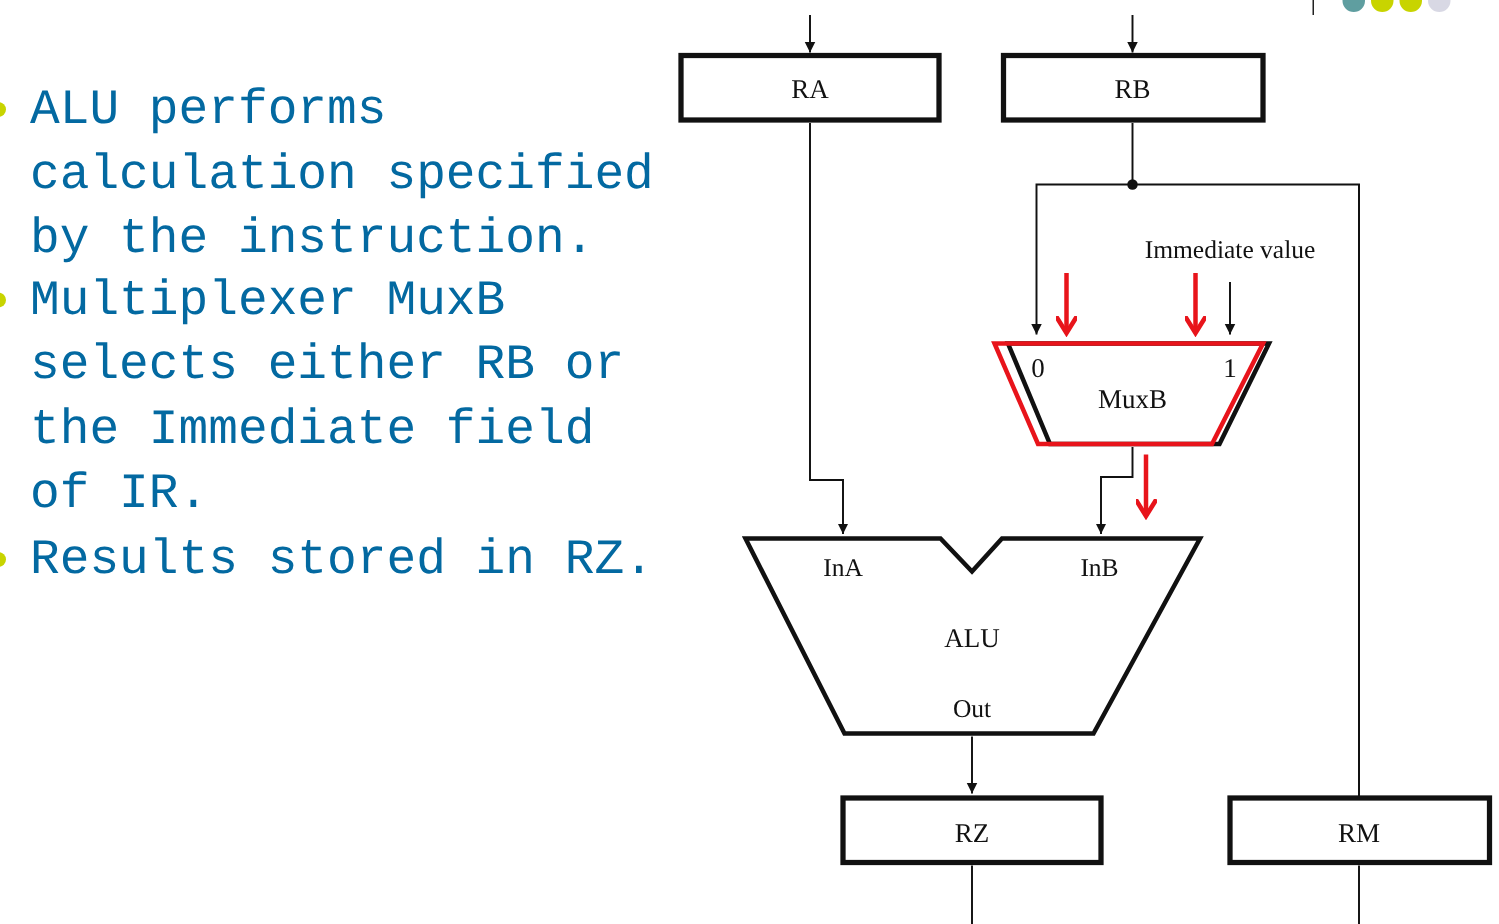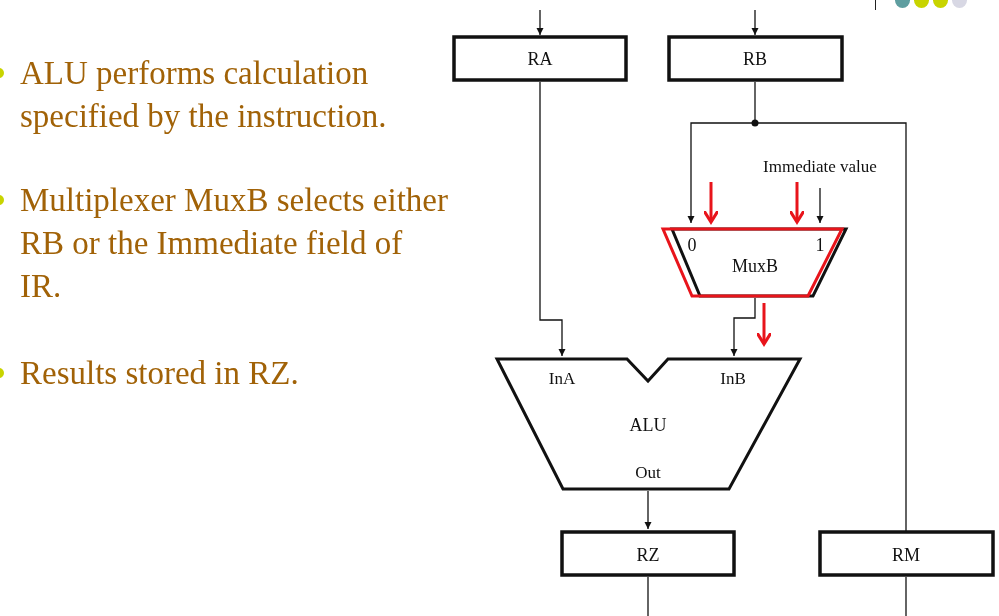--- a/index.html
+++ b/index.html
@@ -1,21 +1,21 @@
 <!DOCTYPE html>
 <html><head>
   <meta charset="utf-8">
   <style>
     html, body { margin: 0; padding: 0; background: #ffffff; }
     body { width: 999px; height: 616px; position: relative; overflow: hidden; }
 
     .bullets { position: absolute; left: 0; top: 0; width: 460px; height: 616px; }
     .bullet-item { position: absolute; left: 20px; width: 430px;
-      font-family: Liberation Serif, serif; font-size: 33px;
-      line-height: 43px; color: #a16207; }
+      font-family: Liberation Mono, monospace; font-size: 33px;
+      line-height: 43px; color: #0369a1; }
     .bullet-dot { position: absolute; left: -26px; top: 16px; width: 10px; height: 10px;
       border-radius: 50%; background: #c8d400; }
 
     .deco { position: absolute; left: 895px; top: 0; width: 104px; height: 14px; }
     .deco-line { position: absolute; left: 875px; top: 0; width: 1px; height: 10px; background: #222; }
     .deco-dot { position: absolute; top: -7px; width: 15px; height: 15px; border-radius: 50%; }
 
     svg.diagram { position: absolute; left: 0; top: 0; }
     .lbl { font-family: "Liberation Serif", "DejaVu Serif", serif; fill: #111; }
   </style>

